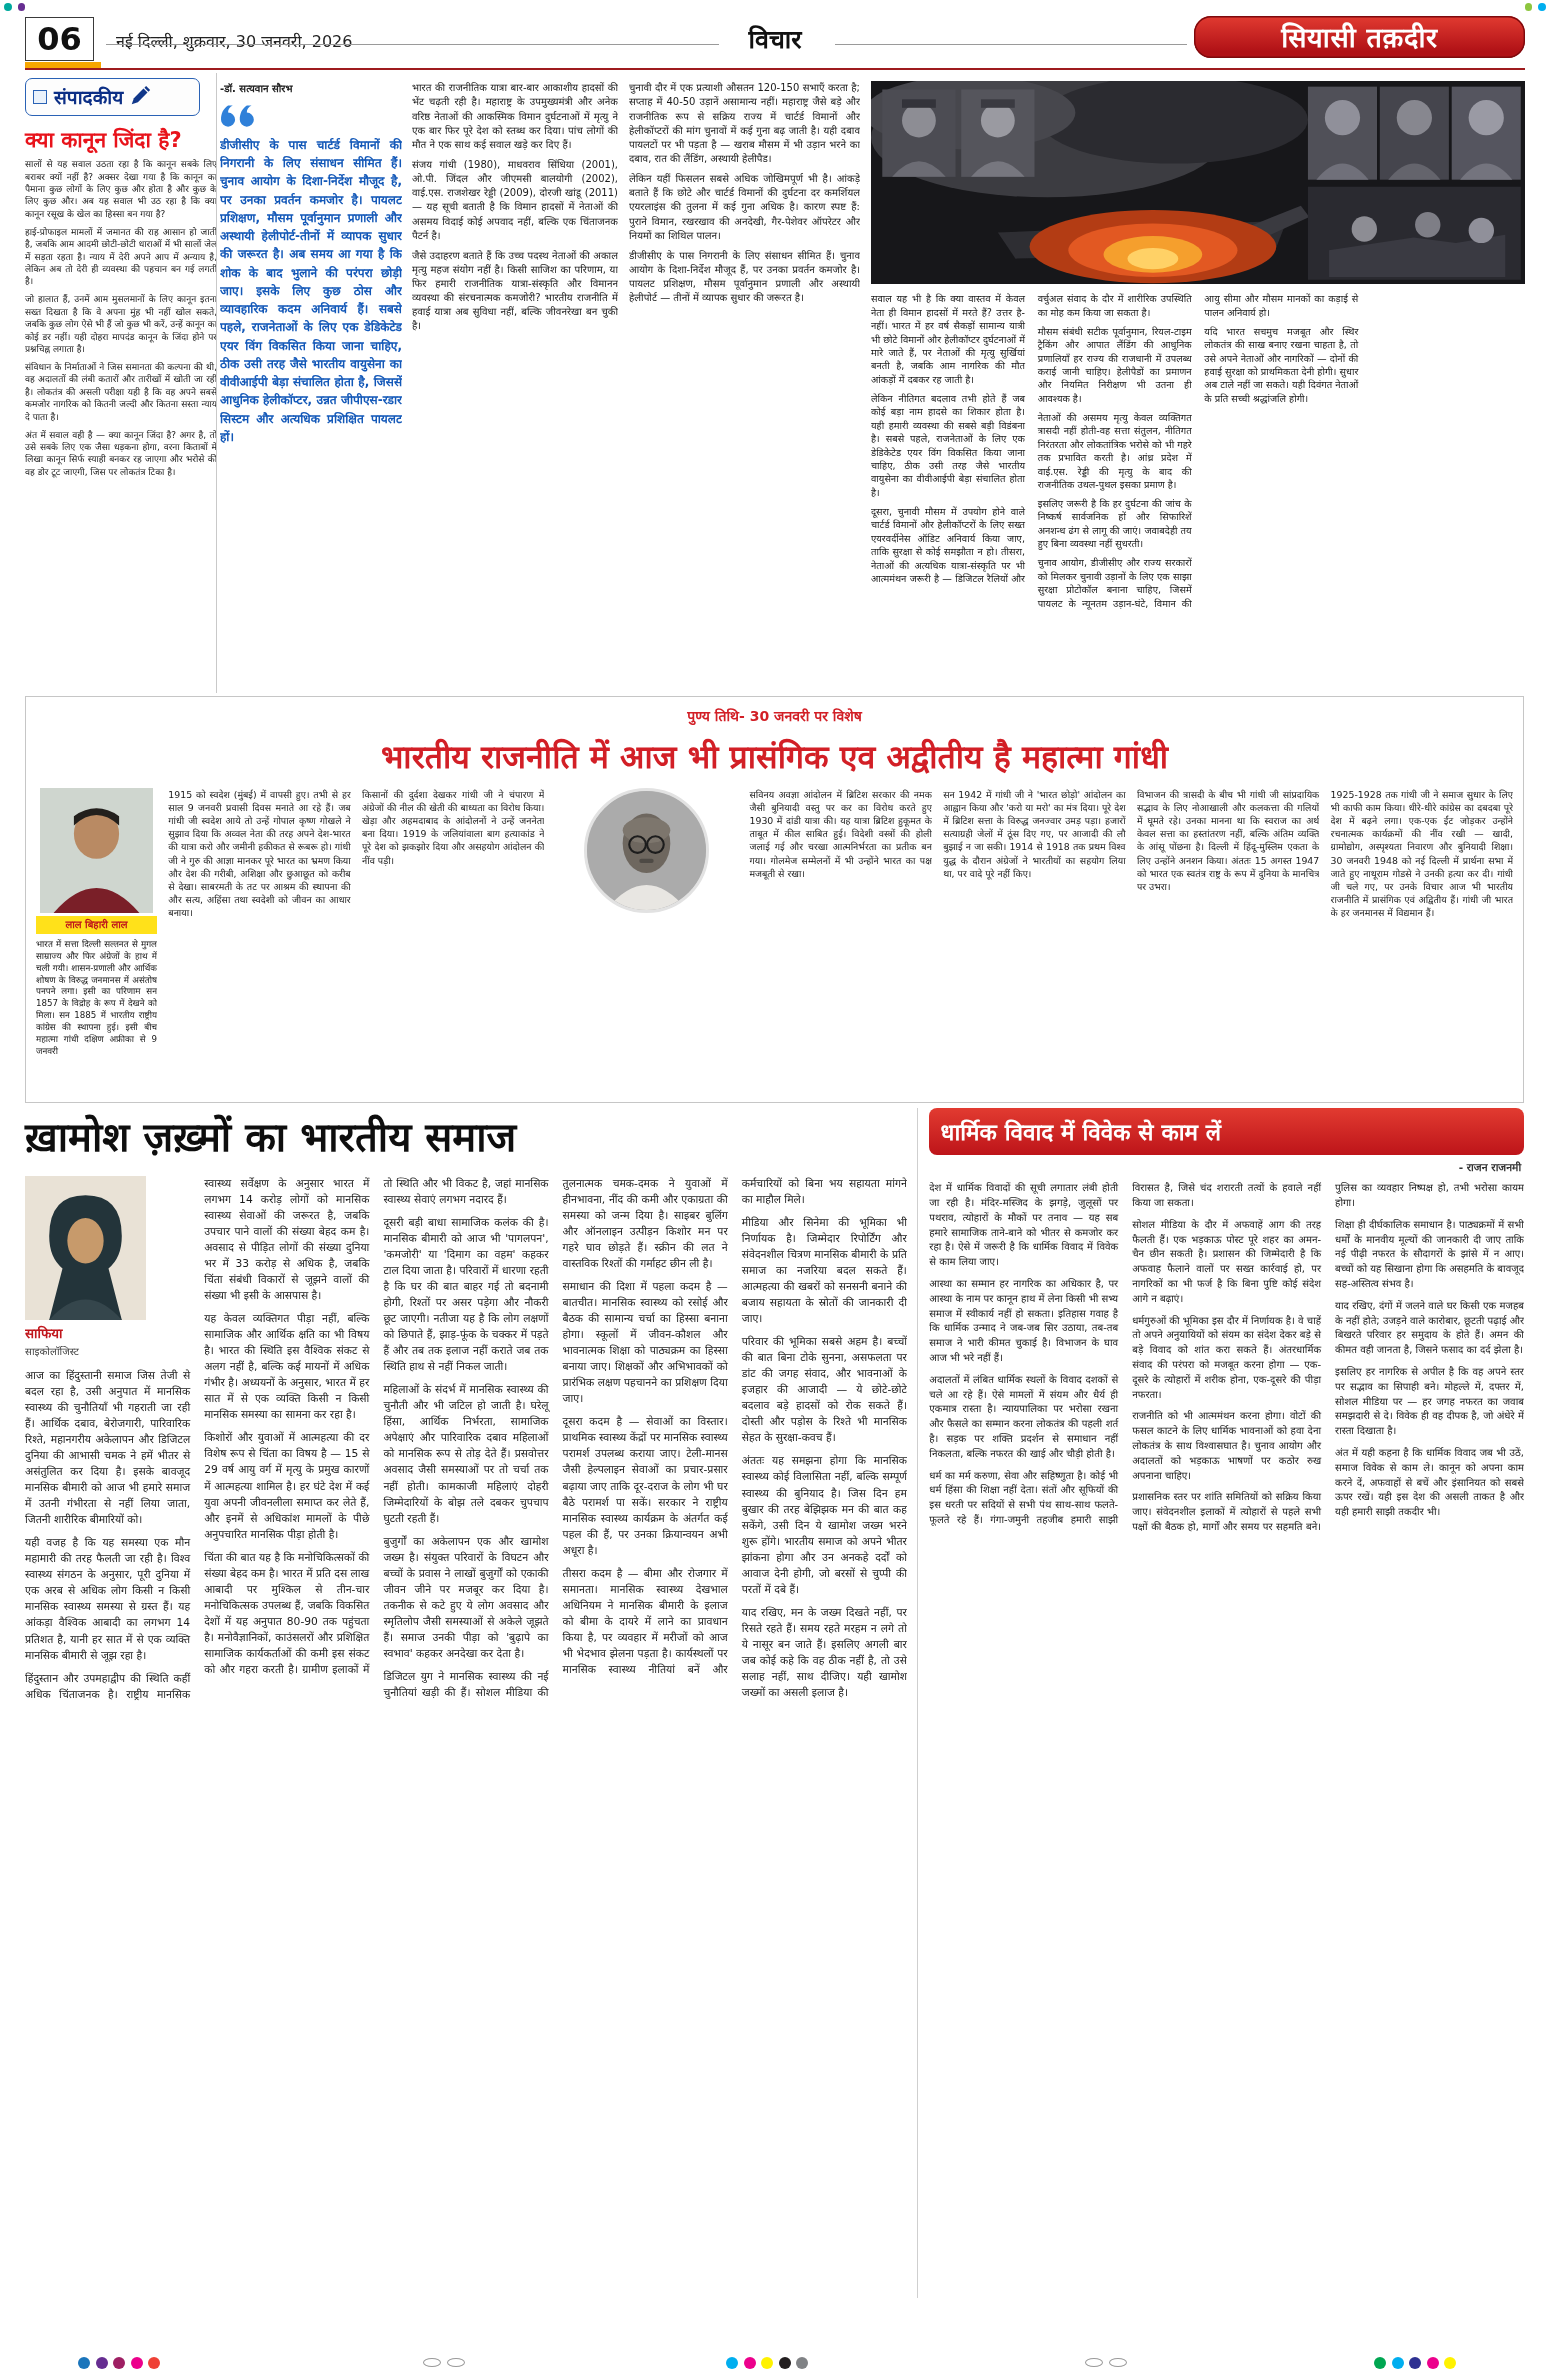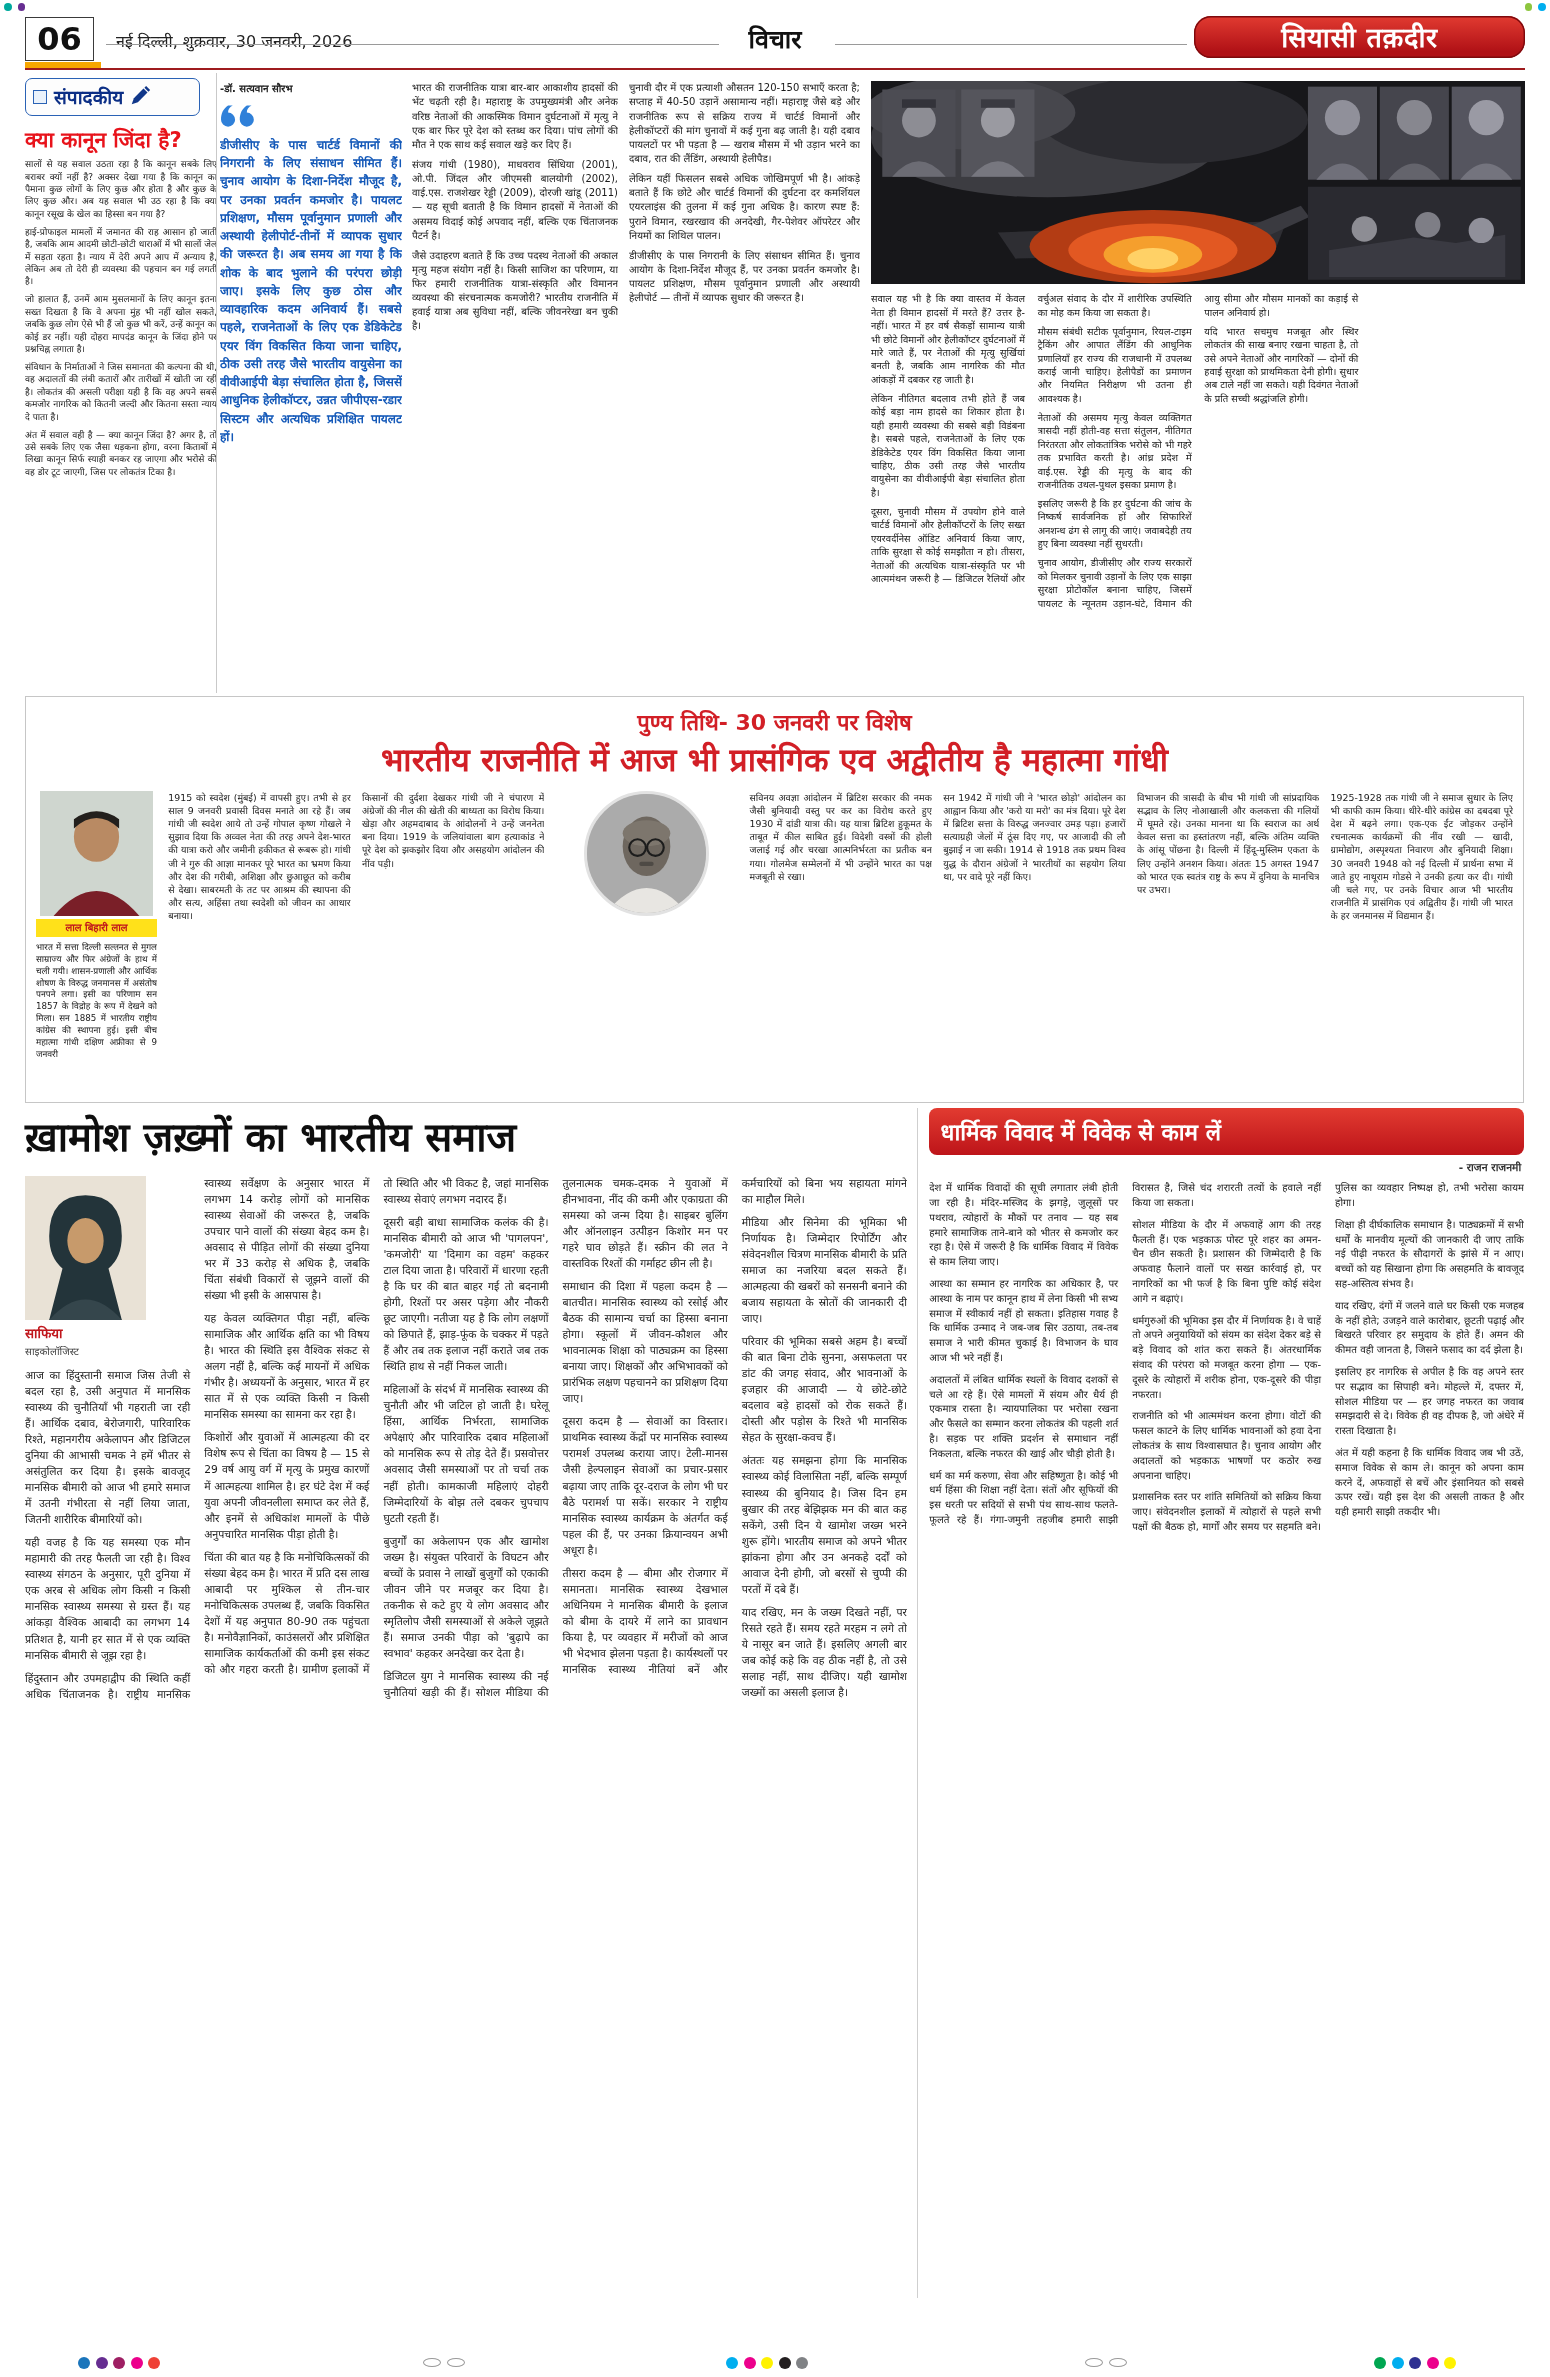--- a/index.html
+++ b/index.html
@@ -44,22 +44,22 @@
   .lead-col p, .right-cols p { margin-bottom:5.6px; }
   .colA { left:192px; width:206px; }
   .colB { left:409px; width:231px; }
   .photo-collage { position:absolute; left:651px; top:0; width:654px; height:203px; background:#17171a; }
   .photo-collage svg { display:block; width:100%; height:100%; }
   .right-cols { position:absolute; left:651px; top:211px; width:654px; height:318px; column-count:4; column-gap:12.7px;
                 column-fill:auto; overflow:hidden; font-size:9.6px; line-height:1.4; text-align:justify; }
 
   
   .gandhi { position:absolute; left:25px; top:696px; width:1499px; height:407px; border:0.7px solid #c6c6c6; padding:8.5px 10px; }
-  .g-kicker { text-align:center; color:#d21f26; font-weight:bold; font-size:22px; }
-  .g-headline { text-align:center; color:#d21f26; font-weight:bold; font-size:32px; margin-top:1px; }
+  .g-kicker { text-align:center; color:#d21f26; font-weight:bold; font-size:14px; }
+  .g-headline { text-align:center; color:#d21f26; font-weight:bold; font-size:32px; margin-top:9px; }
   .g-cols { display:flex; gap:11.3px; margin-top:11.3px; height:303px; overflow:hidden; }
   .g-author { width:121px; flex:none; font-size:8.7px; line-height:1.36; text-align:justify; overflow:hidden; }
   .g-photo { width:113px; height:125px; background:#cfd6cf; margin:0 auto; }
   .g-photo svg, .s-photo svg { display:block; width:100%; height:100%; }
   .g-name { background:#ffe11a; color:#c0161c; font-weight:bold; text-align:center; font-size:10px; padding:2.1px 0; margin:3.5px 0 5px; }
   .g-col { flex:1; font-size:9.4px; line-height:1.4; text-align:justify; overflow:hidden; }
   .g-col p, .g-author p { margin-bottom:5px; }
   .gandhi-photo { width:125px; height:125px; border-radius:50%; overflow:hidden; margin:0 auto 7px; border:3.5px solid #e2e2e2; background:#b5b5b5; }
   .gandhi-photo svg { display:block; width:100%; height:100%; }
 

